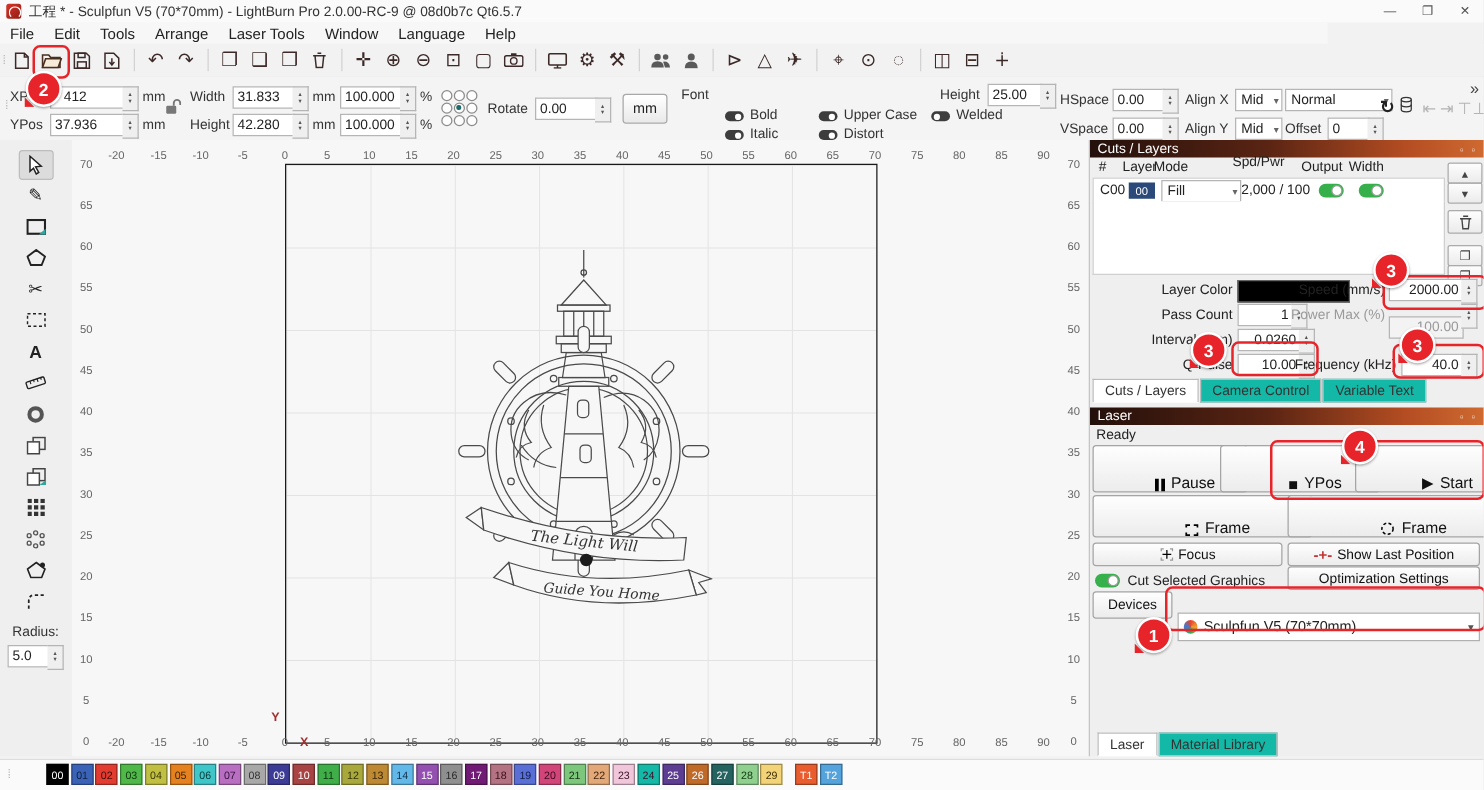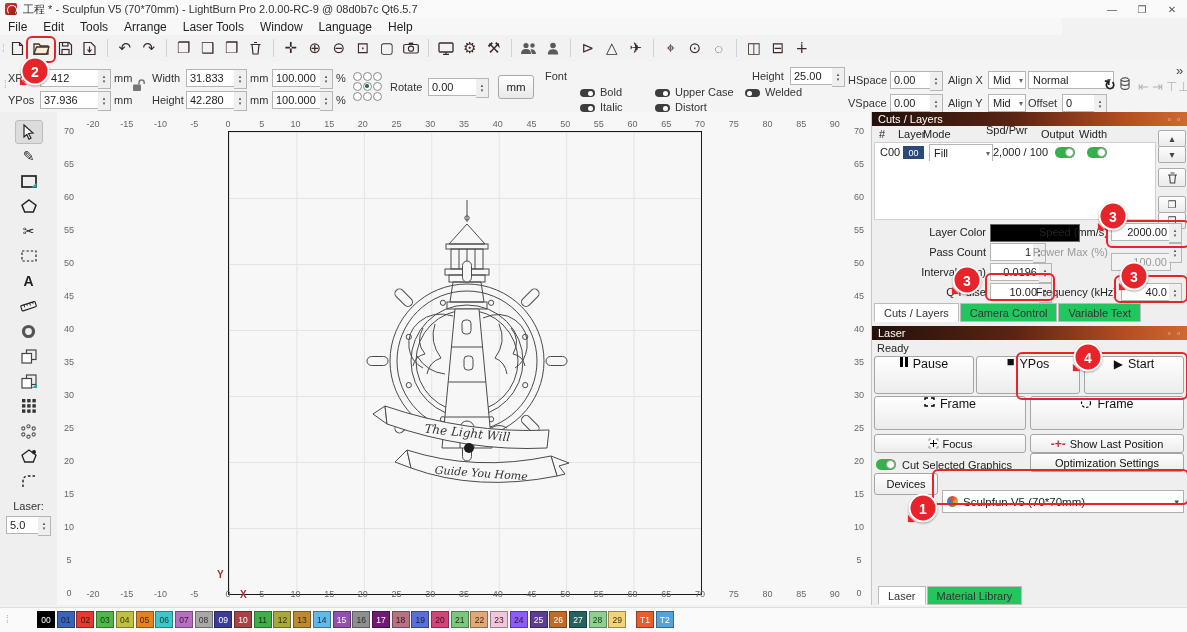--- a/index.html
+++ b/index.html
@@ -75,25 +75,25 @@
   #layerlist{position:absolute;left:2px;top:49px;width:280px;height:58px;background:#fff;border:1px solid #d0d0d0;border-top:none;}
   .chip{position:absolute;width:21px;height:13px;background:#2b4a7a;color:#fff;font-size:9px;display:flex;
         align-items:center;justify-content:center;}
   .tgl{position:absolute;width:20px;height:11px;border-radius:6px;background:#35b04a;}
   .tgl i{position:absolute;top:1px;right:1px;width:9px;height:9px;background:#fff;border-radius:50%;border:0.5px solid #9b9b9b;box-sizing:border-box;}
   .sbtn{position:absolute;left:286px;width:26px;border:1px solid #ababab;border-radius:2px;background:linear-gradient(#fdfdfd,#ebebeb);
         display:flex;align-items:center;justify-content:center;font-size:10px;color:#444;}
   .cutlab{position:absolute;font-size:11px;color:#222;text-align:right;white-space:nowrap;}
   .cutlab.dis{color:#9a9a9a;}
   .tabs{position:absolute;display:flex;}
-  .tab{height:17px;padding:0 9px;border:1px solid #bcbcbc;background:#22c55e;font-size:11px;display:flex;
+  .tab{height:17px;padding:0 9px;border:1px solid #bcbcbc;background:#14b8a6;font-size:11px;display:flex;
        align-items:center;margin-right:1px;color:#333;}
   .tab.active{background:#fff;border-bottom-color:#fff;}
   .bigbtn{position:absolute;height:36px;border:1px solid #a5a5a5;border-radius:3px;background:linear-gradient(#fefefe,#ececec);
-          display:flex;align-items:flex-start;justify-content:center;font-size:12.5px;gap:5px;color:#111;}
+          display:flex;align-items:flex-end;justify-content:center;font-size:12.5px;gap:5px;color:#111;padding-left:24px;}
   .medbtn{position:absolute;height:17px;border:1px solid #a5a5a5;border-radius:3px;background:linear-gradient(#fefefe,#ececec);
           display:flex;align-items:center;justify-content:center;font-size:11px;gap:4px;color:#111;}
   .pauseg{display:inline-block;width:8px;height:10px;border-left:3px solid #000;border-right:3px solid #000;box-sizing:border-box;}
   .stopg{font-size:13px;line-height:10px;}
   .startg{font-size:12px;}
   .devsel{position:absolute;height:21px;border:1px solid #b0b0b0;background:#fff;display:flex;align-items:center;
           font-size:11.5px;padding:0 4px;gap:5px;}
   .devsel::after{content:"▾";margin-left:auto;color:#555;font-size:9px;}
   .glogo{width:11px;height:11px;border-radius:50%;background:conic-gradient(#e8452c,#f0a030,#34a853,#3a7bd5,#e8452c);flex:none;}
   .redplus{color:#c23434;font-weight:bold;font-size:12px;}
@@ -351,21 +351,21 @@
         </svg>
     </span>
     <span class="gicon gray" style="left:1138px;top:18px">⇤</span>
     <span class="gicon gray" style="left:1152px;top:18px">⇥</span>
     <span class="gicon gray" style="left:1166px;top:18px">⊤</span>
     <span class="gicon gray" style="left:1178px;top:18px">⊥</span>
     <span class="gicon" style="left:1176px;top:2px;color:#444">»</span>
   </div>
 
   <div id="toolcol">
-    <div id="radiuslab" style="top:388px">Laser:</div>
+    <div id="radiuslab" style="top:388px">Radius:</div>
     <span class="fld num" id="radiusfld" style="top:404px">5.0</span>
     <span class="spin" style="left:38px;top:404px">
         <b>▴</b>
         <b>▾</b>
       </span>
   <span class="tool active" style="top: 8px;">
         <svg width="13" height="16" viewBox="0 0 13 16">
           <path d="M2 1 L11 9 L6.5 9.5 L9 14 L7 15.2 L4.8 10.5 L2 13 Z" fill="#fff" stroke="#222" stroke-width="1.2"></path>
         </svg>
       </span>
@@ -647,21 +647,21 @@
           <b>▴</b>
           <b>▾</b>
         </span>
       <span class="cutlab dis" style="left:150px;top:24px;width:86px">Power Max (%)</span>
       <span class="fld rt dis" style="left:239px;top:31px;width:52px">100.00</span>
       <span class="spin" style="left:297px;top:21px">
           <b>▴</b>
           <b>▾</b>
         </span>
       <span class="cutlab" style="left:2px;top:44px;width:112px">Interval (mm)</span>
-      <span class="fld rt" style="left:118px;top:41px;width:43px">0.0196</span>
+      <span class="fld rt" style="left:118px;top:41px;width:43px">0.0260</span>
       <span class="spin" style="left:167px;top:41px">
           <b>▴</b>
           <b>▾</b>
         </span>
       <span class="cutlab" style="left:2px;top:64px;width:112px">Q-Pulse</span>
       <span class="fld rt" style="left:118px;top:61px;width:43px">10.00</span>
       <span class="spin" style="left:167px;top:61px">
           <b>▴</b>
           <b>▾</b>
         </span>
@@ -759,21 +759,21 @@
       <span class="sw" style="left: 312.8px; background: rgb(98, 184, 232); color: rgb(16, 48, 72);">14</span>
       <span class="sw" style="left: 332.5px; background: rgb(147, 80, 176); color: rgb(255, 255, 255);">15</span>
       <span class="sw" style="left: 352.2px; background: rgb(143, 143, 143); color: rgb(42, 42, 42);">16</span>
       <span class="sw" style="left: 371.9px; background: #701a75; color: rgb(255, 255, 255);">17</span>
       <span class="sw" style="left: 391.6px; background: rgb(180, 115, 131); color: rgb(58, 16, 24);">18</span>
       <span class="sw" style="left: 411.3px; background: rgb(90, 111, 214); color: rgb(16, 28, 72);">19</span>
       <span class="sw" style="left: 431px; background: rgb(210, 69, 121); color: rgb(64, 10, 32);">20</span>
       <span class="sw" style="left: 450.7px; background: rgb(125, 199, 125); color: rgb(20, 48, 20);">21</span>
       <span class="sw" style="left: 470.4px; background: rgb(226, 168, 120); color: rgb(64, 36, 16);">22</span>
       <span class="sw" style="left: 490.1px; background: rgb(242, 198, 218); color: rgb(64, 32, 48);">23</span>
-      <span class="sw" style="left: 509.8px; background: #8b5cf6; color: rgb(58, 16, 40);">24</span>
+      <span class="sw" style="left: 509.8px; background: #14b8a6; color: rgb(58, 16, 40);">24</span>
       <span class="sw" style="left: 529.5px; background: rgb(92, 61, 145); color: rgb(255, 255, 255);">25</span>
       <span class="sw" style="left: 549.2px; background: rgb(192, 106, 42); color: rgb(255, 255, 255);">26</span>
       <span class="sw" style="left: 568.9px; background: rgb(36, 99, 95); color: rgb(255, 255, 255);">27</span>
       <span class="sw" style="left: 588.6px; background: rgb(143, 208, 143); color: rgb(18, 58, 18);">28</span>
       <span class="sw" style="left: 608.3px; background: rgb(242, 211, 119); color: rgb(64, 48, 8);">29</span>
       <span class="sw" style="left: 636px; background: rgb(232, 92, 46); color: rgb(255, 255, 255);">T1</span>
       <span class="sw" style="left: 655.7px; background: rgb(85, 163, 220); color: rgb(255, 255, 255);">T2</span>
     </div>
 
   <div id="overlay">

